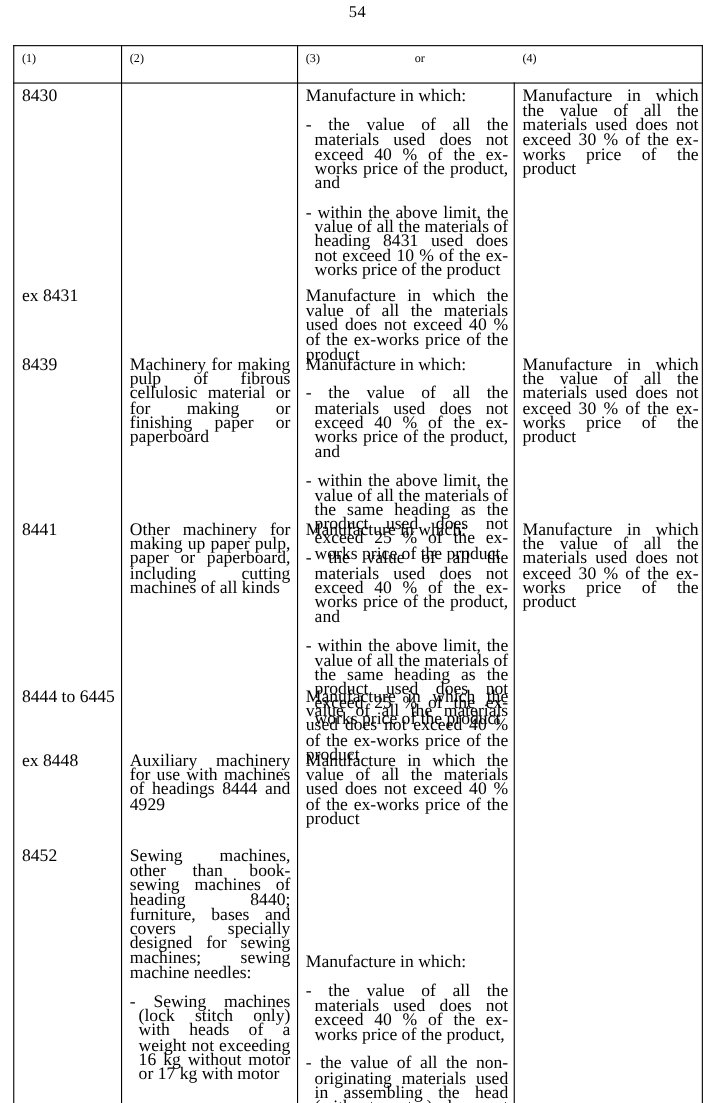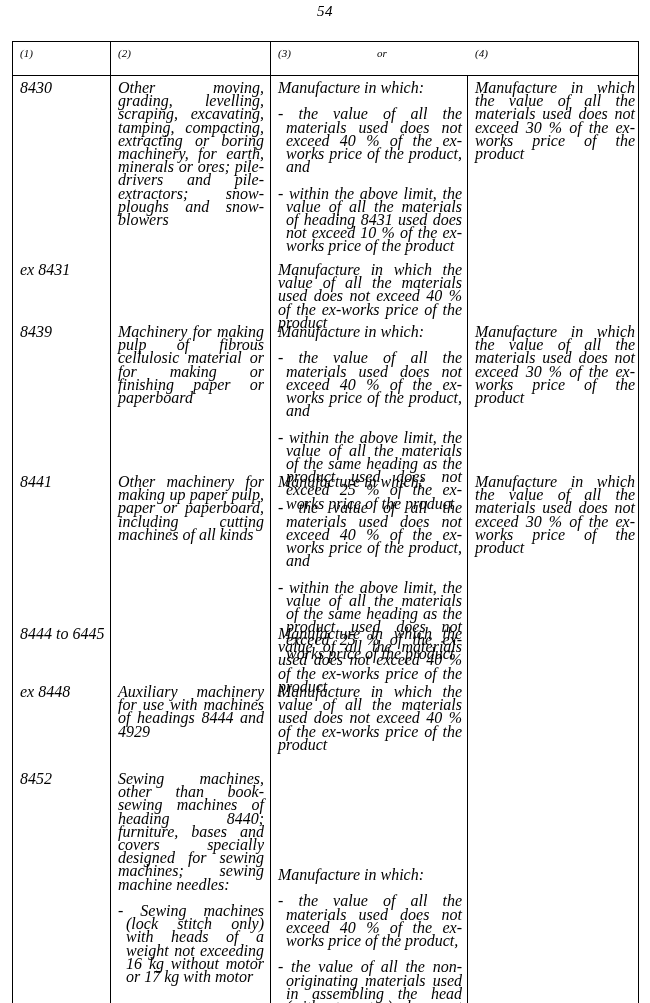--- a/index.html
+++ b/index.html
@@ -14,21 +14,20 @@
     position: relative;
     font-family: "Liberation Serif", "DejaVu Serif", serif;
     color: #000000;
     overflow: hidden;
   }
 
   .page {
     position: relative;
     width: 650px;
     height: 1003px;
-    font-style: italic;
   }
 
   .page-number {
     position: absolute;
     top: 3px;
     left: 0;
     width: 650px;
     text-align: center;
     font-size: 15px;
     letter-spacing: 0.5px;
@@ -154,21 +153,20 @@
       <div class="th th-2">(2)</div>
       <div class="th th-3">(3)</div>
       <div class="th th-or">or</div>
       <div class="th th-4">(4)</div>
     </div>
 
     <div class="tbody">
 
       <div class="row" style="top:6px; height:176px;">
         <div class="cell c1">8430</div>
-        <div class="cell c2">Other moving, grading, levelling, scraping, excavating, tamping, compacting, extracting or boring machinery, for earth, minerals or ores; pile-drivers and pile-extractors; snow-ploughs and snow-blowers</div>
         <div class="cell c3">
           <p class="nojust">Manufacture in which:</p>
           <p class="gap bullet">- the value of all the materials used does not exceed 40 % of the ex-works price of the product, and</p>
           <p class="gap bullet">- within the above limit, the value of all the materials of heading 8431 used does not exceed 10 % of the ex-works price of the product</p>
         </div>
         <div class="cell c4">Manufacture in which the value of all the materials used does not exceed 30 % of the ex-works price of the product</div>
       </div>
 
       <div class="row" style="top:188px; height:60px;">
         <div class="cell c1">ex 8431</div>

